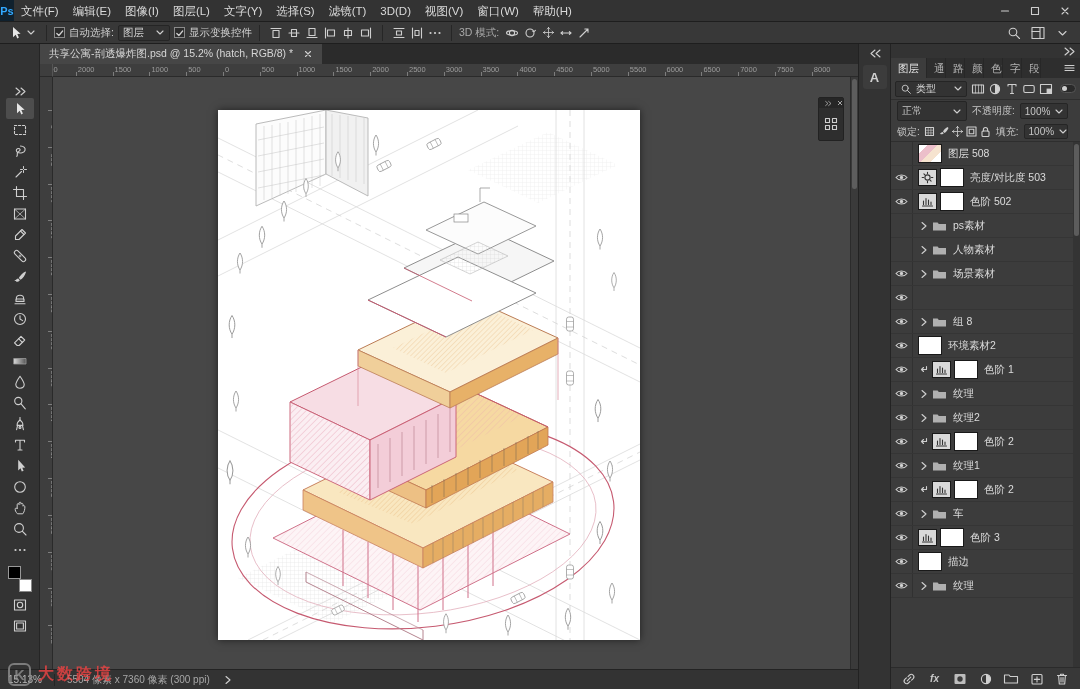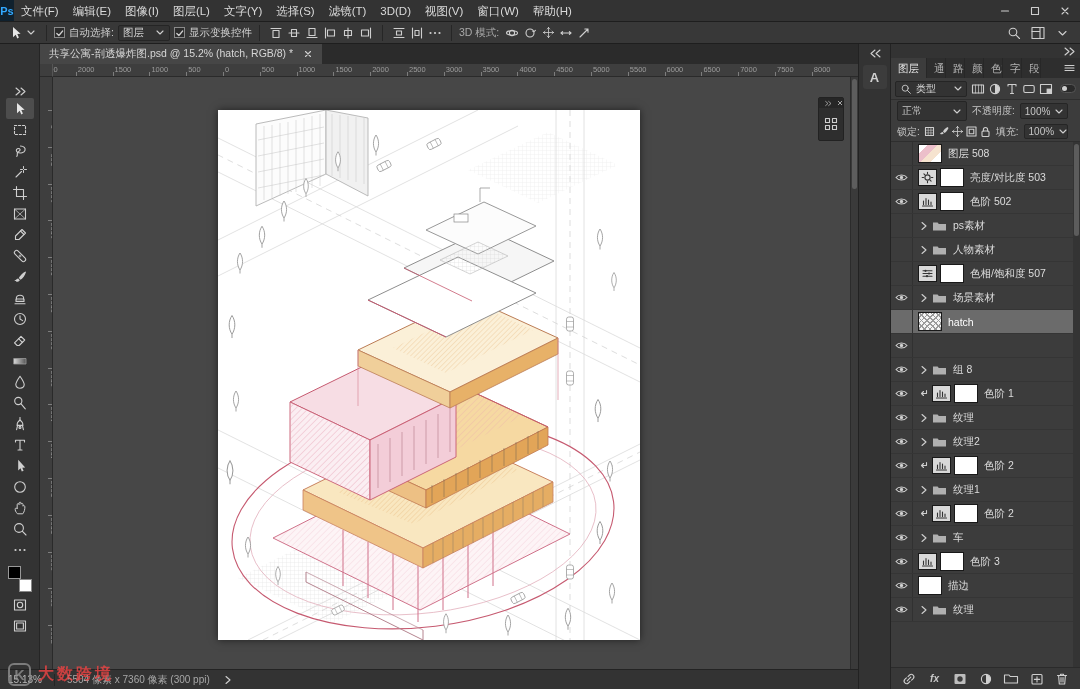--- a/index.html
+++ b/index.html
@@ -1173,37 +1173,20 @@
                   <svg width="15" height="13" viewBox="0 0 15 13">
                     <g stroke="#cfcfcf" fill="none" stroke-width="1.1" stroke-linecap="round" stroke-linejoin="round">
                       <path d="M1,3.5 H5.6 L6.8,5 H14 V11.5 H1 Z" fill="#b0b0b0" stroke="none"></path>
                     </g>
                   </svg>
                 </span>
                 <span class="layer-name">人物素材</span>
               </div>
    </div>
             <div class="layer-row">
-     <div class="eye-cell"></div>
-     <div class="row-body">
-                <span class="adj-thumb">
-                  <svg width="13" height="13" viewBox="0 0 13 13">
-                    <g stroke="#333" fill="none" stroke-width="1.1" stroke-linecap="round" stroke-linejoin="round">
-                      <path d="M2,3.8 H11 M2,6.5 H11 M2,9.2 H11"></path>
-                      <circle cx="4.5" cy="3.8" r="1.1" fill="#333" stroke="none"></circle>
-                      <circle cx="8" cy="6.5" r="1.1" fill="#333" stroke="none"></circle>
-                      <circle cx="6" cy="9.2" r="1.1" fill="#333" stroke="none"></circle>
-                    </g>
-                  </svg>
-                </span>
-                <span class="thumb"></span>
-                <span class="layer-name">色相/饱和度 507</span>
-              </div>
-   </div>
-            <div class="layer-row">
      <div class="eye-cell">
                 <span class="icon">
                   <svg width="13" height="9" viewBox="0 0 13 9">
                     <g stroke="#cfcfcf" fill="none" stroke-width="1.1" stroke-linecap="round" stroke-linejoin="round">
                       <path d="M1,4.5 C3.4,1.2 9.6,1.2 12,4.5 C9.6,7.8 3.4,7.8 1,4.5 Z"></path>
                       <circle cx="6.5" cy="4.5" r="1.7" fill="#cfcfcf" stroke="none"></circle>
                     </g>
                   </svg>
                 </span>
               </div>
@@ -1218,27 +1201,20 @@
                 <span class="icon">
                   <svg width="15" height="13" viewBox="0 0 15 13">
                     <g stroke="#cfcfcf" fill="none" stroke-width="1.1" stroke-linecap="round" stroke-linejoin="round">
                       <path d="M1,3.5 H5.6 L6.8,5 H14 V11.5 H1 Z" fill="#b0b0b0" stroke="none"></path>
                     </g>
                   </svg>
                 </span>
                 <span class="layer-name">场景素材</span>
               </div>
    </div>
-            <div class="layer-row selected">
-     <div class="eye-cell"></div>
-     <div class="row-body">
-                <span class="thumb t-hatch"></span>
-                <span class="layer-name">hatch</span>
-              </div>
-   </div>
             <div class="layer-row">
      <div class="eye-cell">
                 <span class="icon">
                   <svg width="13" height="9" viewBox="0 0 13 9">
                     <g stroke="#cfcfcf" fill="none" stroke-width="1.1" stroke-linecap="round" stroke-linejoin="round">
                       <path d="M1,4.5 C3.4,1.2 9.6,1.2 12,4.5 C9.6,7.8 3.4,7.8 1,4.5 Z"></path>
                       <circle cx="6.5" cy="4.5" r="1.7" fill="#cfcfcf" stroke="none"></circle>
                     </g>
                   </svg>
                 </span>
@@ -1264,20 +1240,36 @@
                   </svg>
                 </span>
                 <span class="icon">
                   <svg width="15" height="13" viewBox="0 0 15 13">
                     <g stroke="#cfcfcf" fill="none" stroke-width="1.1" stroke-linecap="round" stroke-linejoin="round">
                       <path d="M1,3.5 H5.6 L6.8,5 H14 V11.5 H1 Z" fill="#b0b0b0" stroke="none"></path>
                     </g>
                   </svg>
                 </span>
                 <span class="layer-name">组 8</span>
+              </div>
+   </div>
+            <div class="layer-row">
+     <div class="eye-cell">
+                <span class="icon">
+                  <svg width="13" height="9" viewBox="0 0 13 9">
+                    <g stroke="#cfcfcf" fill="none" stroke-width="1.1" stroke-linecap="round" stroke-linejoin="round">
+                      <path d="M1,4.5 C3.4,1.2 9.6,1.2 12,4.5 C9.6,7.8 3.4,7.8 1,4.5 Z"></path>
+                      <circle cx="6.5" cy="4.5" r="1.7" fill="#cfcfcf" stroke="none"></circle>
+                    </g>
+                  </svg>
+                </span>
+              </div>
+     <div class="row-body">
+                <span class="thumb t-white"></span>
+                <span class="layer-name">环境素材2</span>
               </div>
    </div>
             <div class="layer-row">
      <div class="eye-cell">
                 <span class="icon">
                   <svg width="13" height="9" viewBox="0 0 13 9">
                     <g stroke="#cfcfcf" fill="none" stroke-width="1.1" stroke-linecap="round" stroke-linejoin="round">
                       <path d="M1,4.5 C3.4,1.2 9.6,1.2 12,4.5 C9.6,7.8 3.4,7.8 1,4.5 Z"></path>
                       <circle cx="6.5" cy="4.5" r="1.7" fill="#cfcfcf" stroke="none"></circle>
                     </g>

